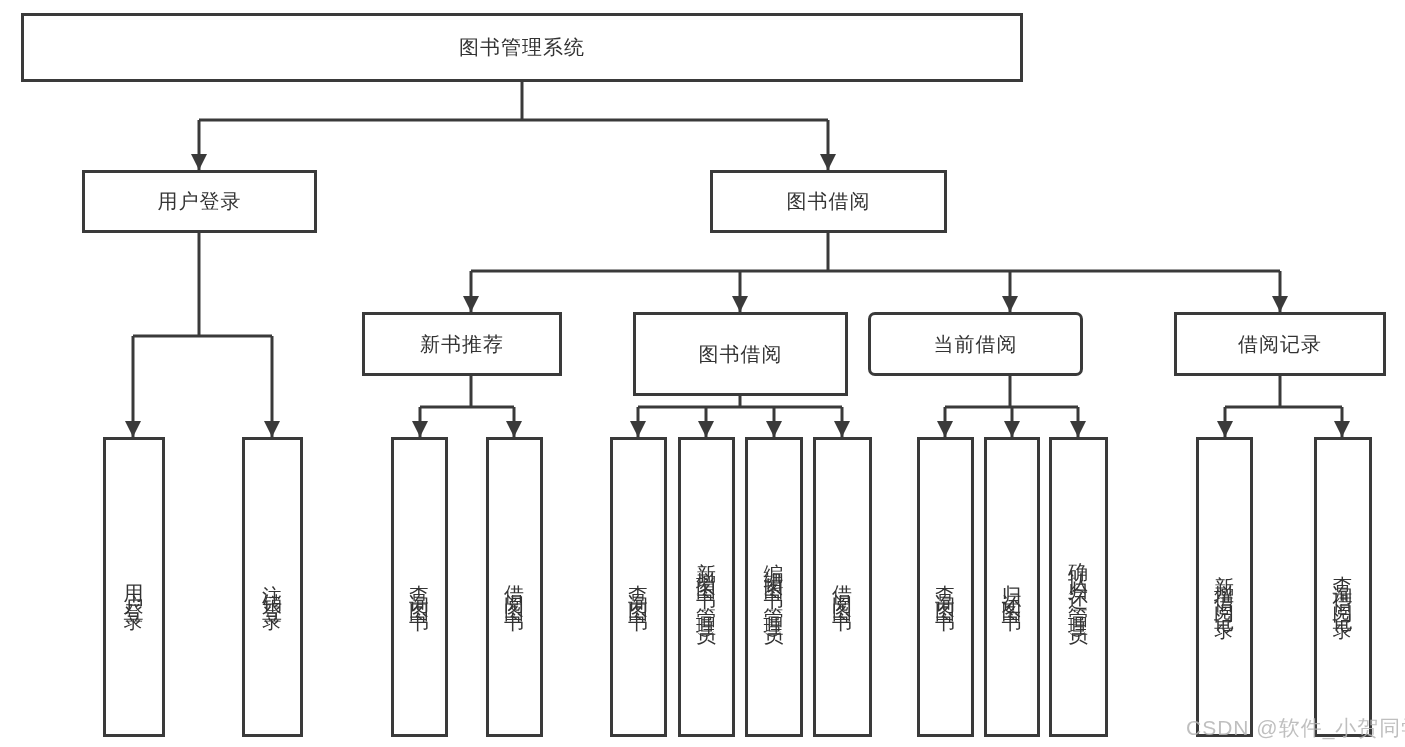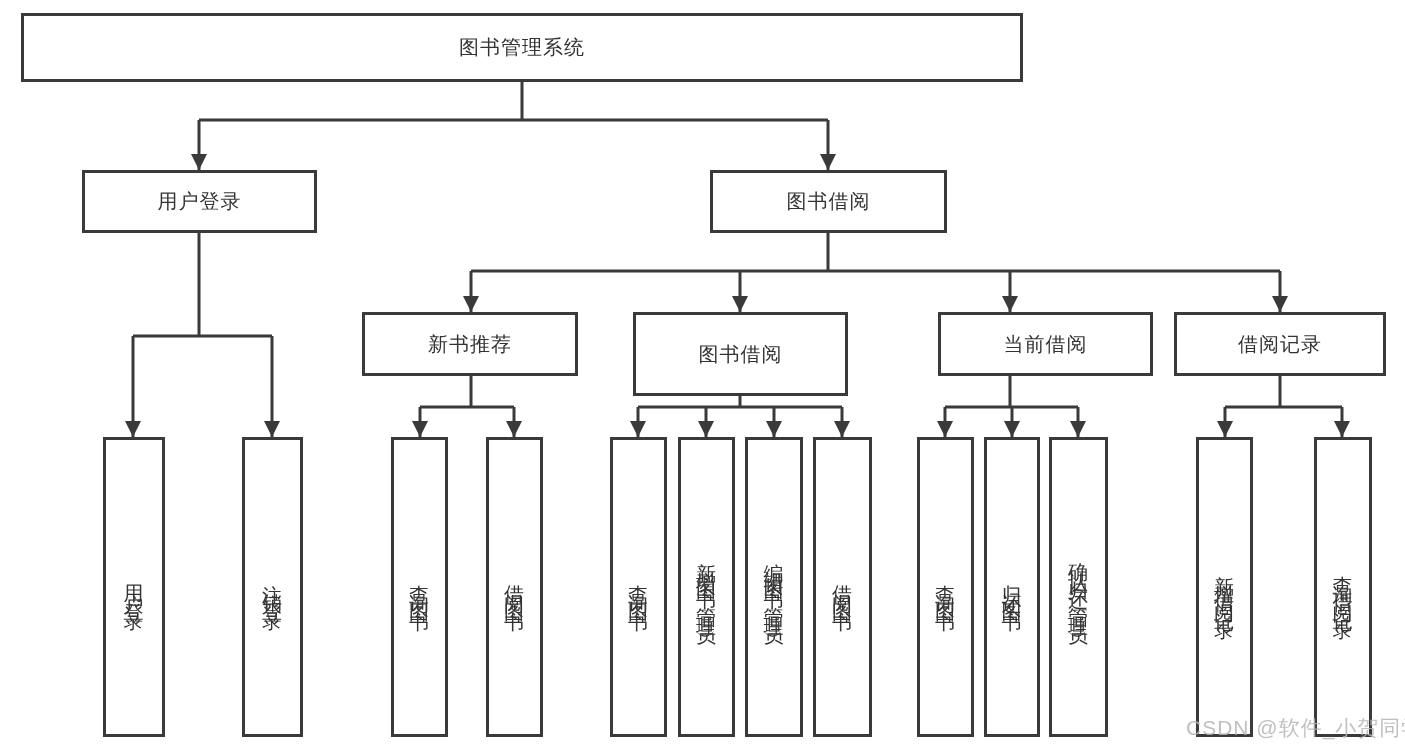--- a/index.html
+++ b/index.html
@@ -34,23 +34,23 @@
     writing-mode: vertical-rl;
     letter-spacing: 9px;
     line-height: 1;
     font-size: 20px;
     color: #333333;
   }
   
   #root-box      { left: 21px;   top: 13px;  width: 1002px; height: 69px; }
   #n-user-login  { left: 82px;   top: 170px; width: 235px;  height: 63px; }
   #n-book-mgmt   { left: 710px;  top: 170px; width: 237px;  height: 63px; }
-  #n-new-book    { left: 362px;  top: 312px; width: 216px;  height: 64px; text-align: right; }
+  #n-new-book    { left: 362px;  top: 312px; width: 200px;  height: 64px; text-align: right; }
   #n-borrow      { left: 633px;  top: 312px; width: 215px;  height: 84px; }
-  #n-current     { left: 938px;  top: 312px; width: 215px;  height: 64px; }
+  #n-current     { left: 868px;  top: 312px; width: 215px;  height: 64px; border-radius: 7px; }
   #n-records     { left: 1174px; top: 312px; width: 212px;  height: 64px; text-align: right; }
   .leaf          { top: 437px; height: 300px; }
   #l0  { left: 103px;  width: 62px; }
   #l1  { left: 242px;  width: 61px; }
   #l2  { left: 391px;  width: 57px; }
   #l3  { left: 486px;  width: 57px; }
   #l4  { left: 610px;  width: 57px; }
   #l5  { left: 678px;  width: 57px; }
   #l6  { left: 745px;  width: 58px; }
   #l7  { left: 813px;  width: 59px; }

